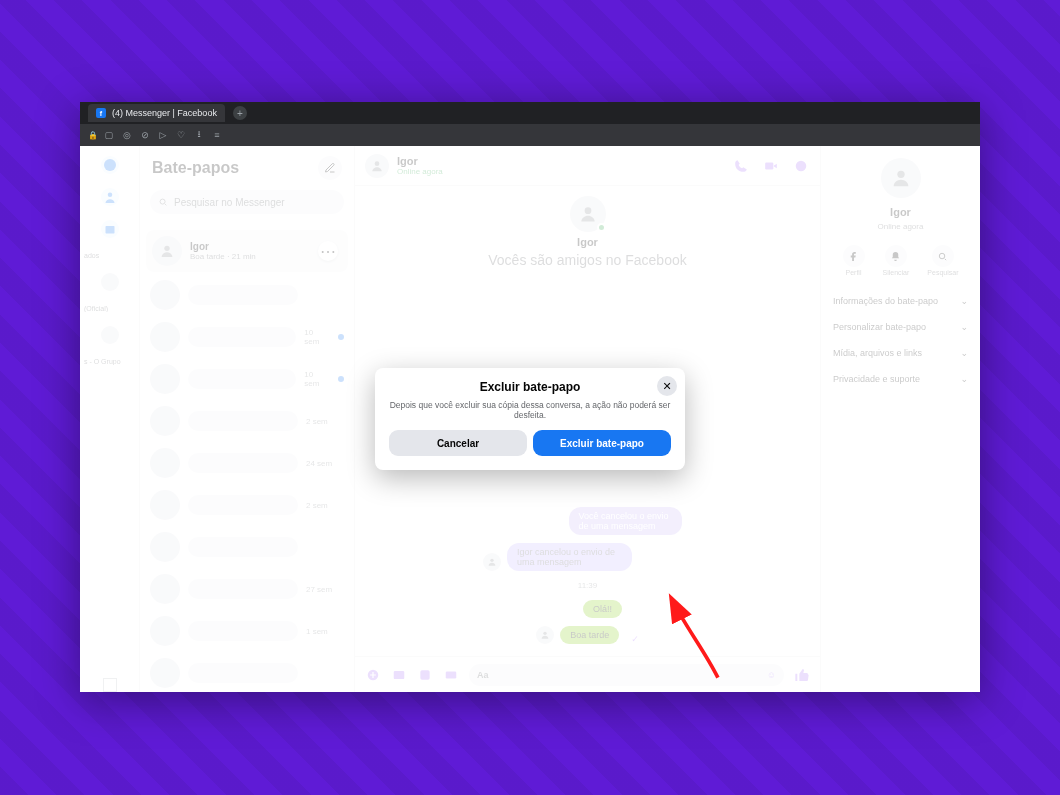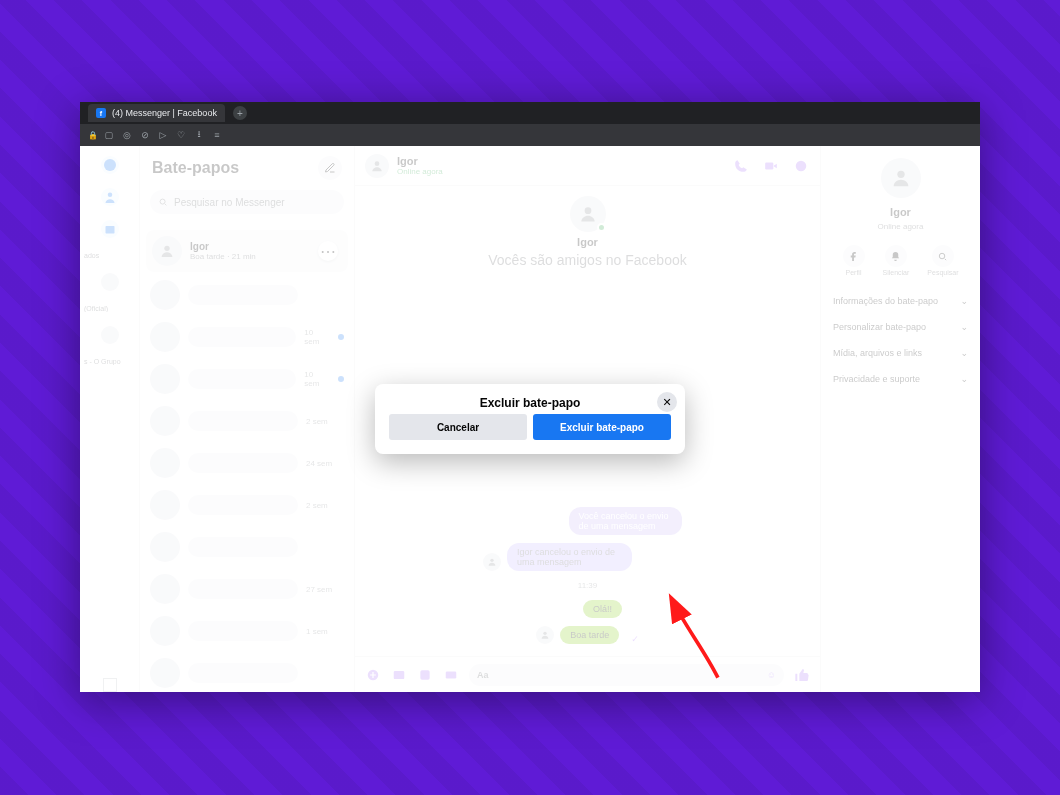--- a/index.html
+++ b/index.html
@@ -87,21 +87,21 @@
 .rpanel .rstat { font-size:8px; }
 .rpanel .ractions { display:flex; gap:18px; margin:10px 0; }
 .rpanel .ract { display:flex; flex-direction:column; align-items:center; gap:2px; font-size:7px; }
 .rpanel .ract .ci { width:22px; height:22px; border-radius:50%; background:#f0f2f5; display:flex; align-items:center; justify-content:center; color:#050505; }
 .rpanel .sect { width:100%; padding:6px 4px; font-size:9px; color:#050505; display:flex; justify-content:space-between; align-items:center; }
 .modal { position:absolute; z-index:20; left:50%; top:50%; transform:translate(-50%,-50%); width:310px; background:#fff; border-radius:8px; box-shadow:0 8px 28px rgba(0,0,0,.28); padding:12px 14px 14px; }
 .modal h2 { font-size:12px; font-weight:700; text-align:center; color:#050505; margin-bottom:4px; }
 .modal .close { position:absolute; right:8px; top:8px; width:20px; height:20px; border-radius:50%; background:#e4e6eb; display:flex; align-items:center; justify-content:center; font-size:11px; color:#050505; cursor:pointer; }
 .modal p { font-size:8.5px; text-align:center; color:#65676b; margin:6px 0 10px; }
 .modal .btnrow { display:flex; gap:6px; }
-.modal .btn { flex:1; height:26px; border:none; border-radius:3px; font-size:10px; font-weight:600; cursor:pointer; }
+.modal .btn { flex:1; height:26px; border:none; border-radius:9px; font-size:10px; font-weight:600; cursor:pointer; }
 .modal .btn.cancel { background:#e4e6eb; color:#050505; }
 .modal .btn.primary { background:#1877f2; color:#fff; }
 
 .arrow { position:absolute; z-index:30; left:560px; top:440px; pointer-events:none; }
 .arrow svg { width:110px; height:110px; }
 </style>
 </head>
 <body>
 
 <div class="pattern"></div>
@@ -402,20 +402,21 @@
           <span>Privacidade e suporte</span>
           <span>⌄</span>
         </div>
     </div>
 
     <div class="fade"></div>
 
     <div class="modal">
       <div class="close">✕</div>
       <h2>Excluir bate-papo</h2>
+      <p>Depois que você excluir sua cópia dessa conversa, a ação não poderá ser desfeita.</p>
       <div class="btnrow">
         <button class="btn cancel">Cancelar</button>
         <button class="btn primary">Excluir bate-papo</button>
       </div>
     </div>
 
     <div class="arrow">
       <svg viewBox="0 0 120 120">
         <defs>
           <marker id="ah" markerWidth="10" markerHeight="10" refX="6" refY="3" orient="auto">

